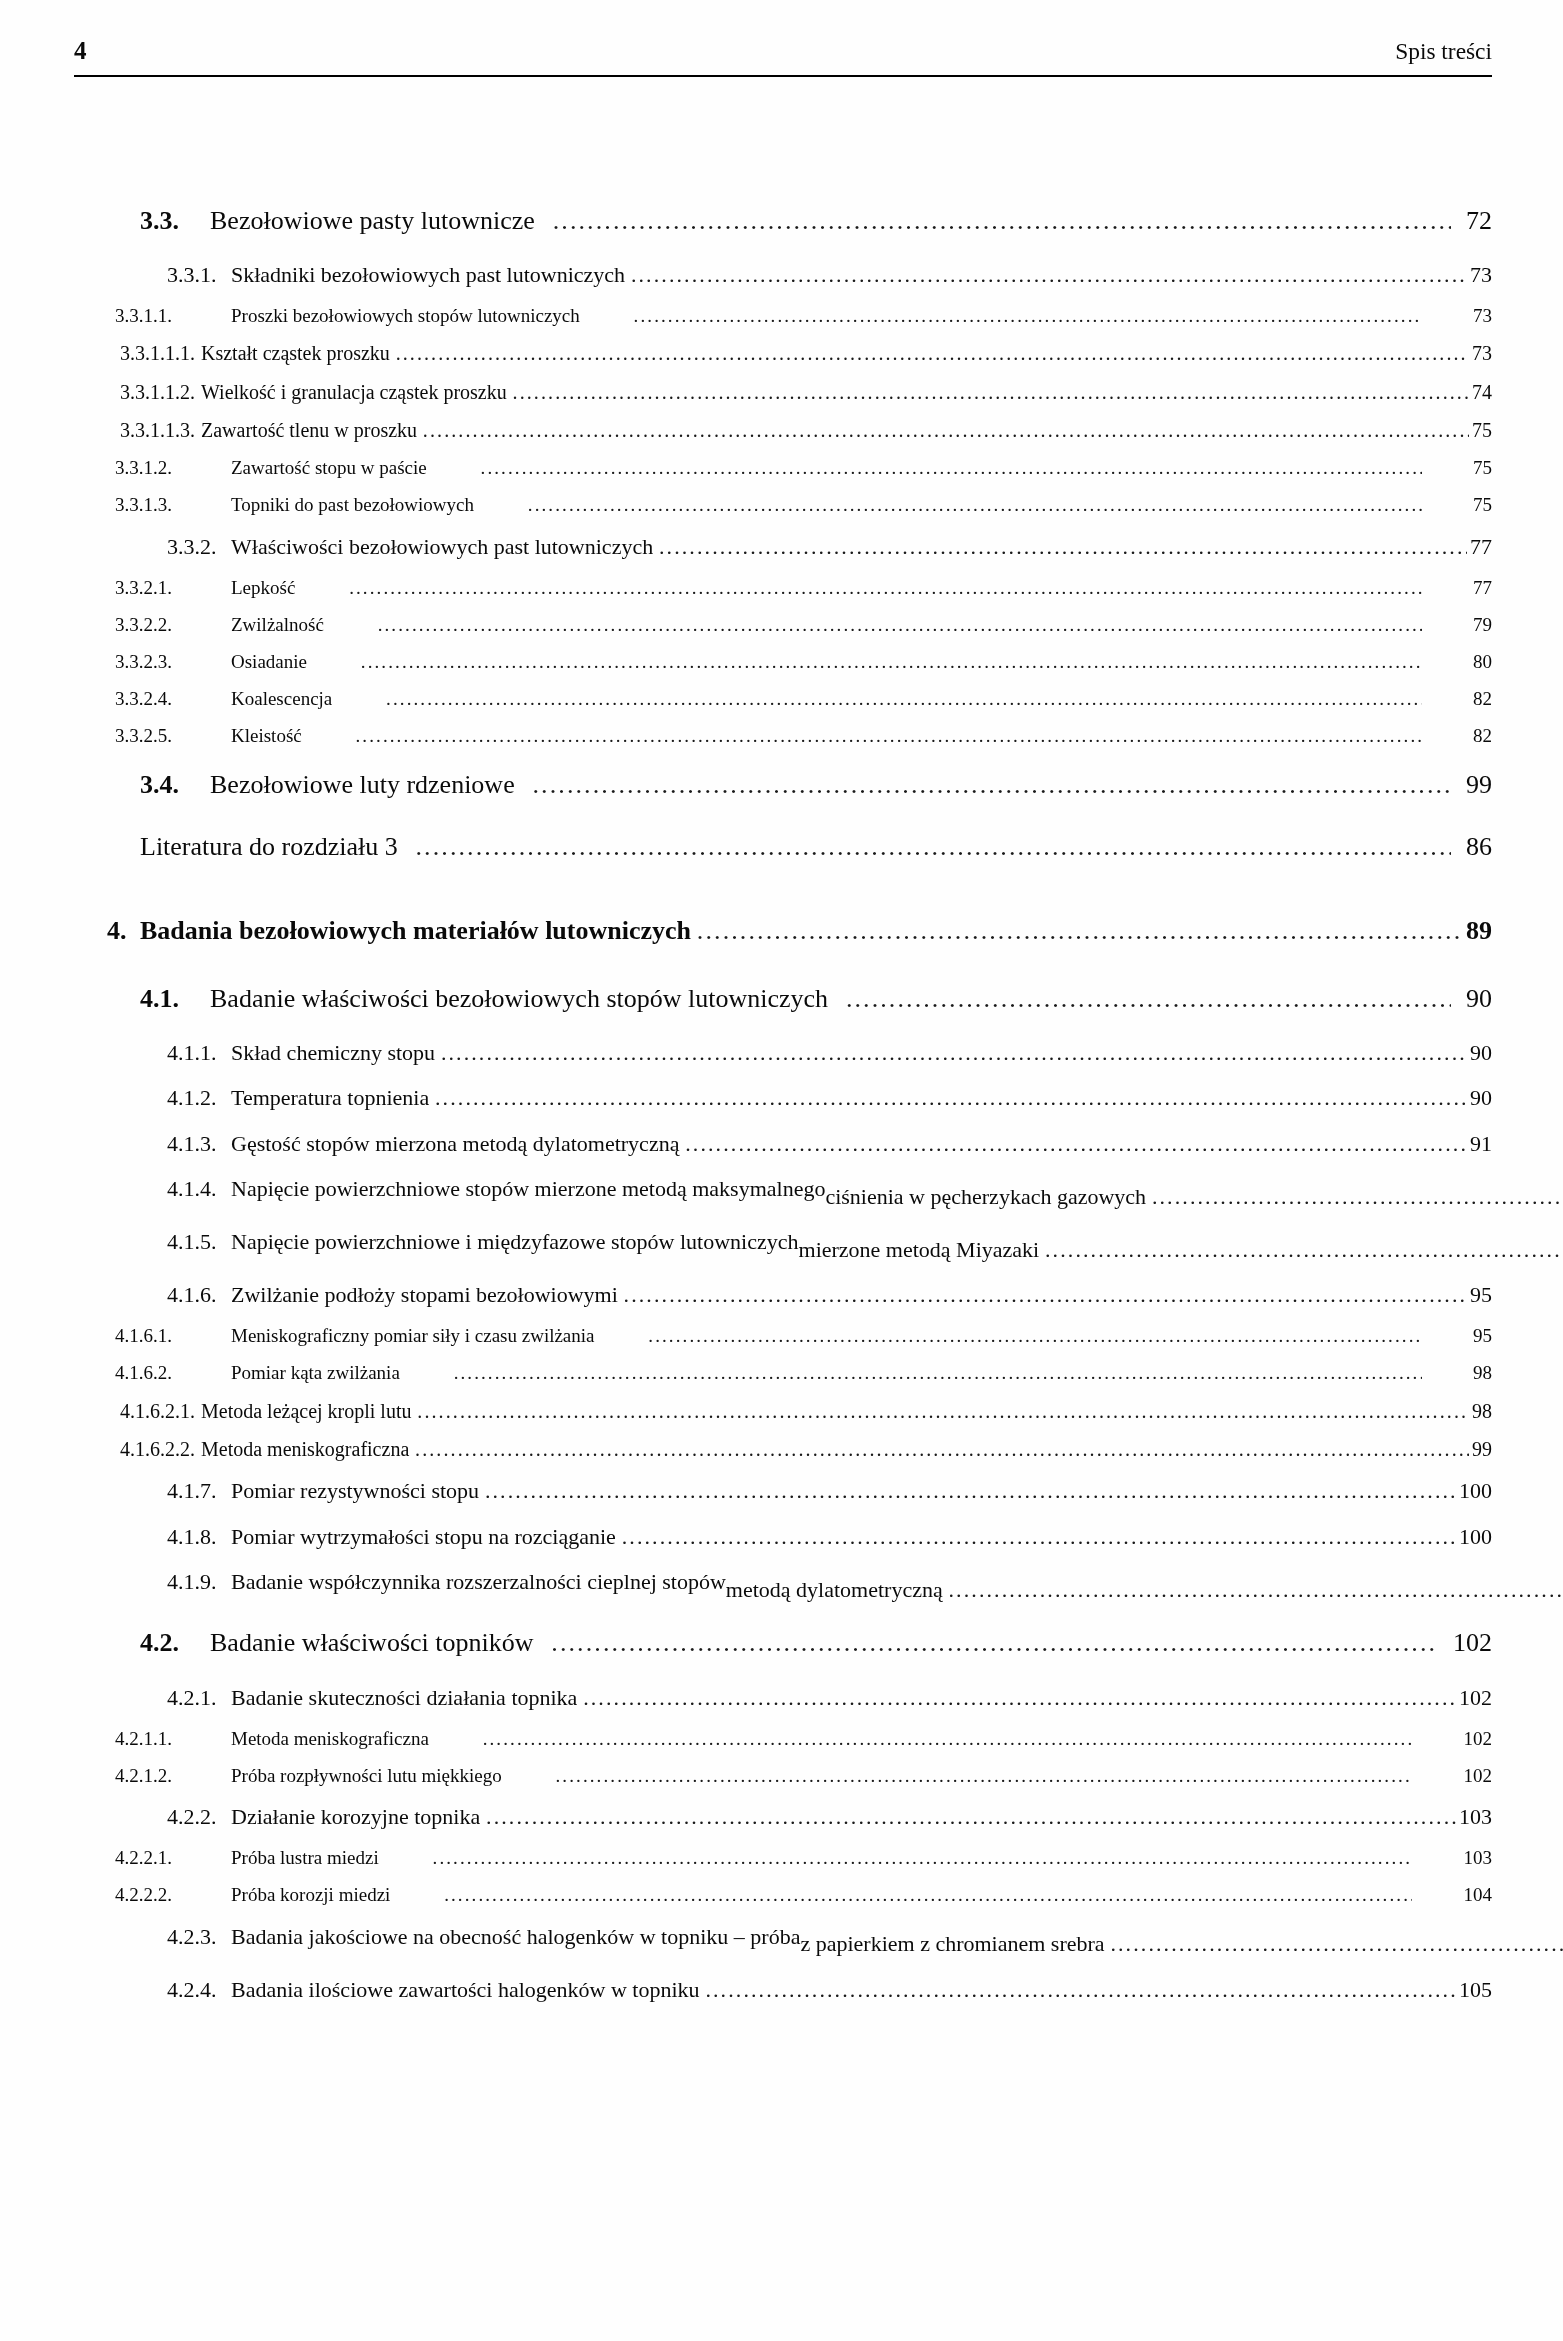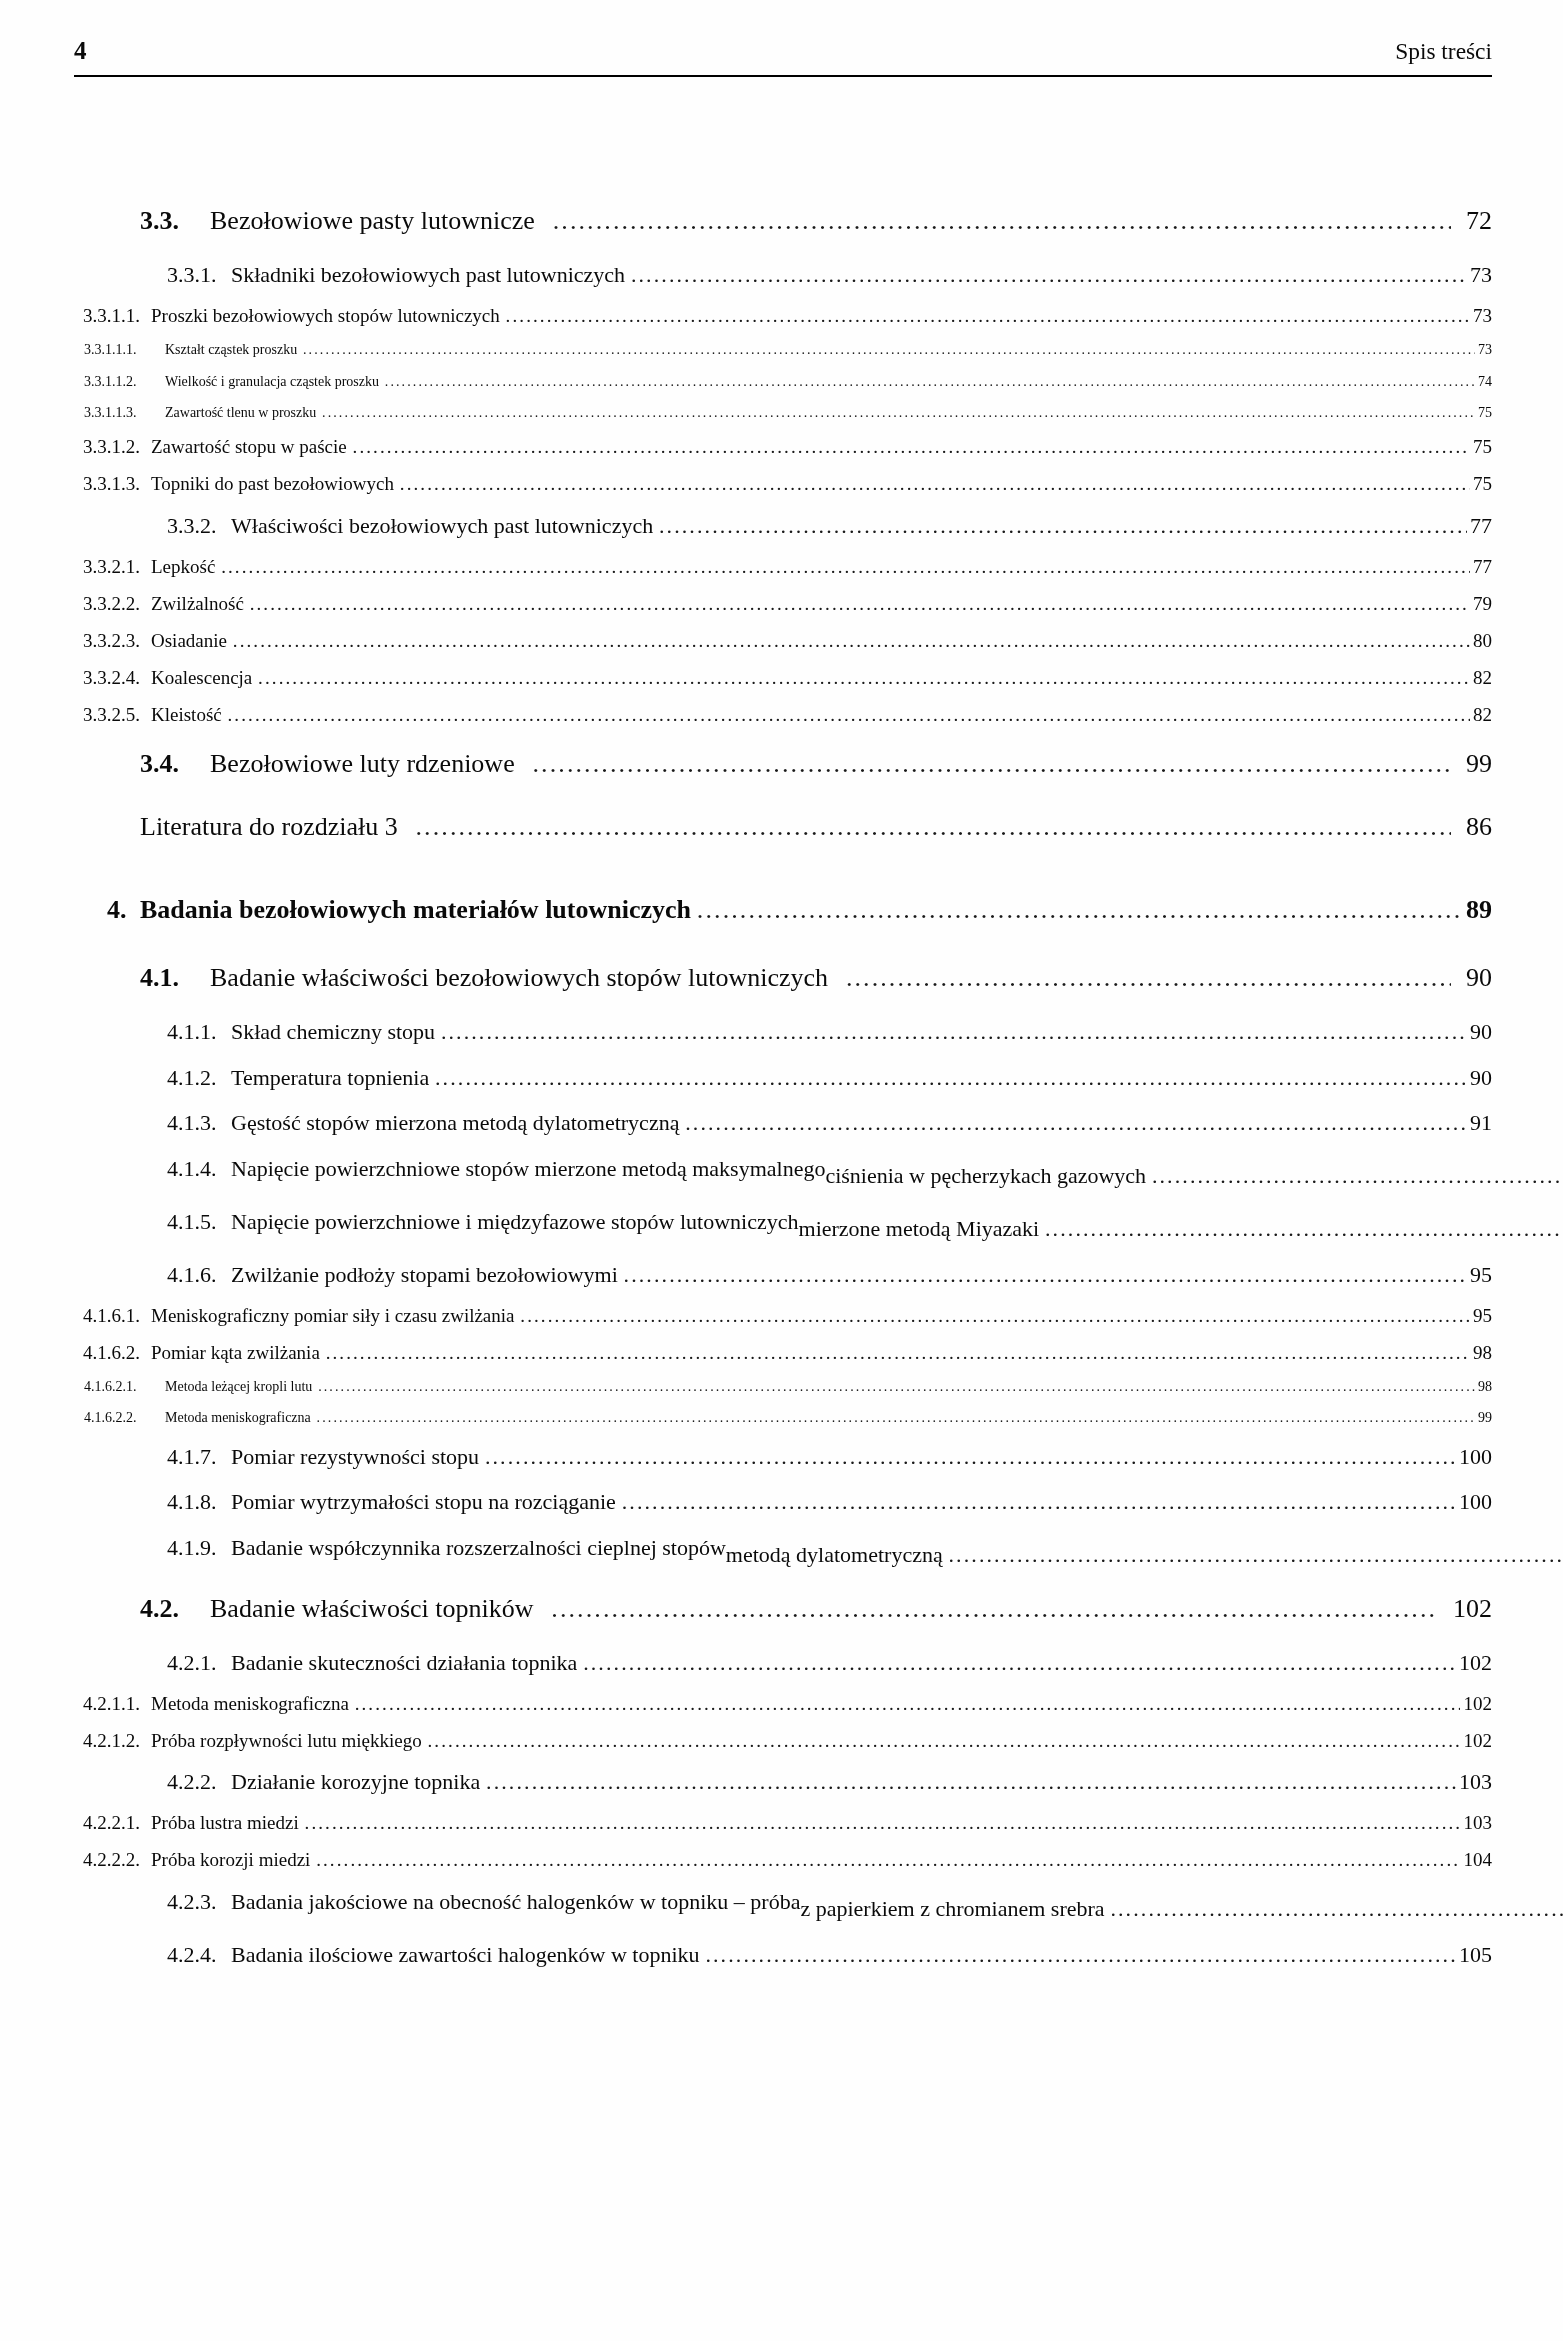--- a/index.html
+++ b/index.html
@@ -64,25 +64,25 @@
 
   
   .lvl2 { font-size: 26px; padding-left: 140px; margin: 16px 0; gap: 12px; }
   .lvl2 .num { min-width: 58px; font-weight: bold; }
 
   
   .lvl3 { font-size: 22px; padding-left: 167px; margin: 10px 0; }
   .lvl3 .num { min-width: 64px; }
 
   
-  .lvl4 { font-size: 19px; padding-left: 83px; margin: 7.5px 0; }
+  .lvl4 { font-size: 19px; padding-left: 115px; margin: 7.5px 0; gap: 48px; }
   .lvl4 .num { min-width: 68px; }
 
   
-  .lvl5 { font-size: 14px; padding-left: 84px; margin: 7.5px 0; }
+  .lvl5 { font-size: 20px; padding-left: 120px; margin: 7.5px 0; }
   .lvl5 .num { min-width: 81px; }
 
   
   .row.multi { align-items: flex-start; }
   .titleblock { flex: 1 1 auto; display: flex; flex-direction: row; min-width: 0; }
   .titleblock .t1 { white-space: nowrap; }
   .titleblock .line2 { display: flex; align-items: center; margin-top: 7.5px; }
 </style>
 </head>
 <body>

